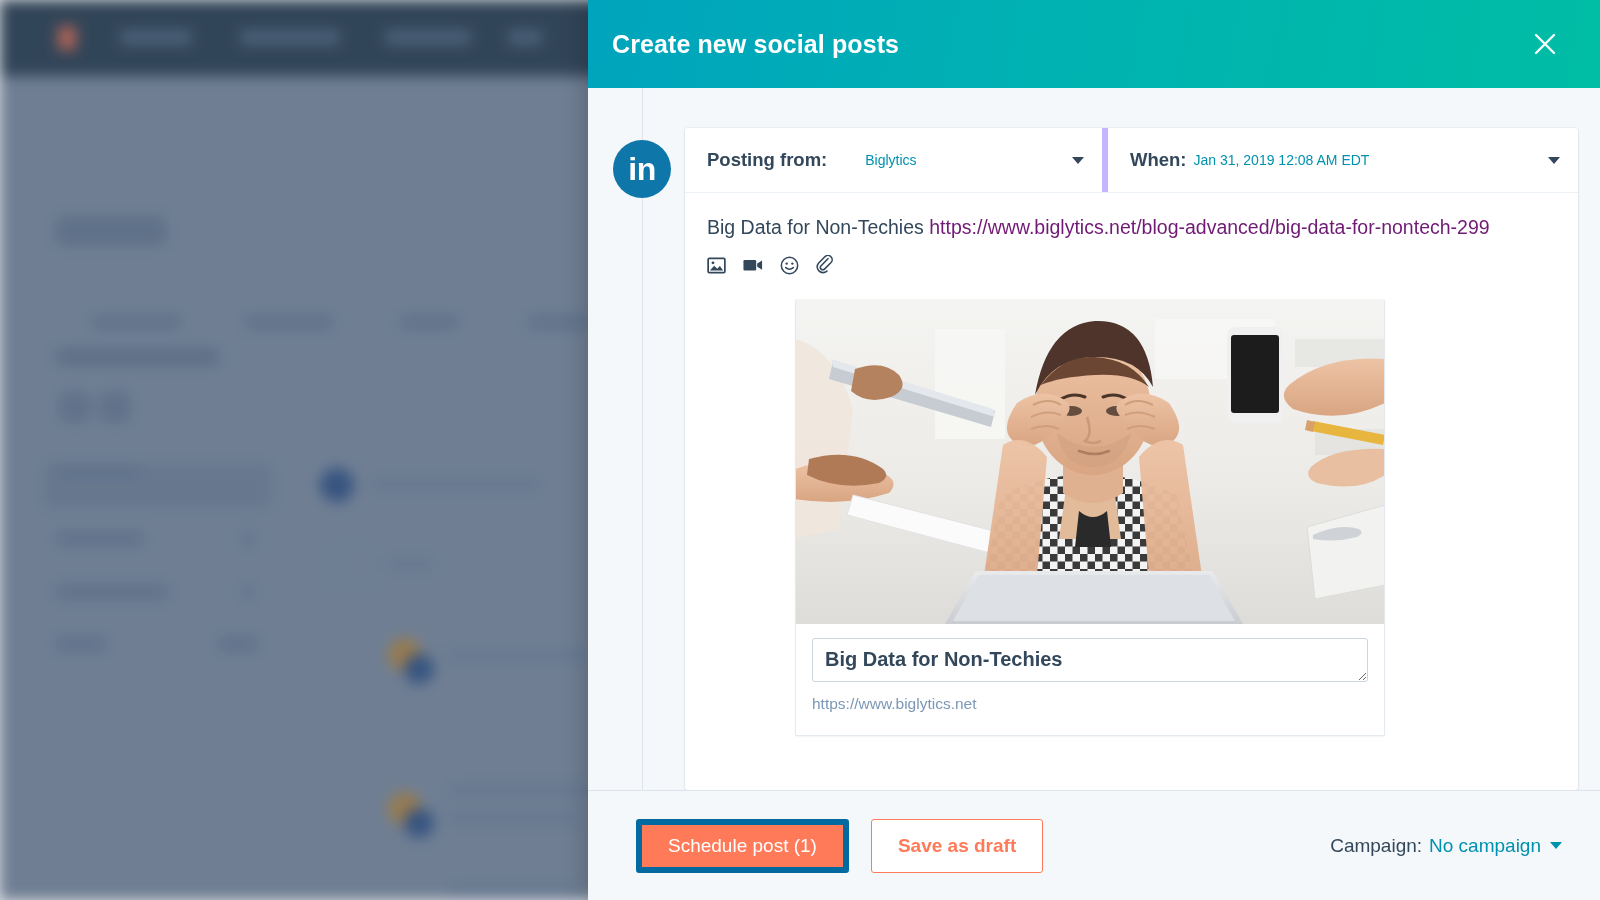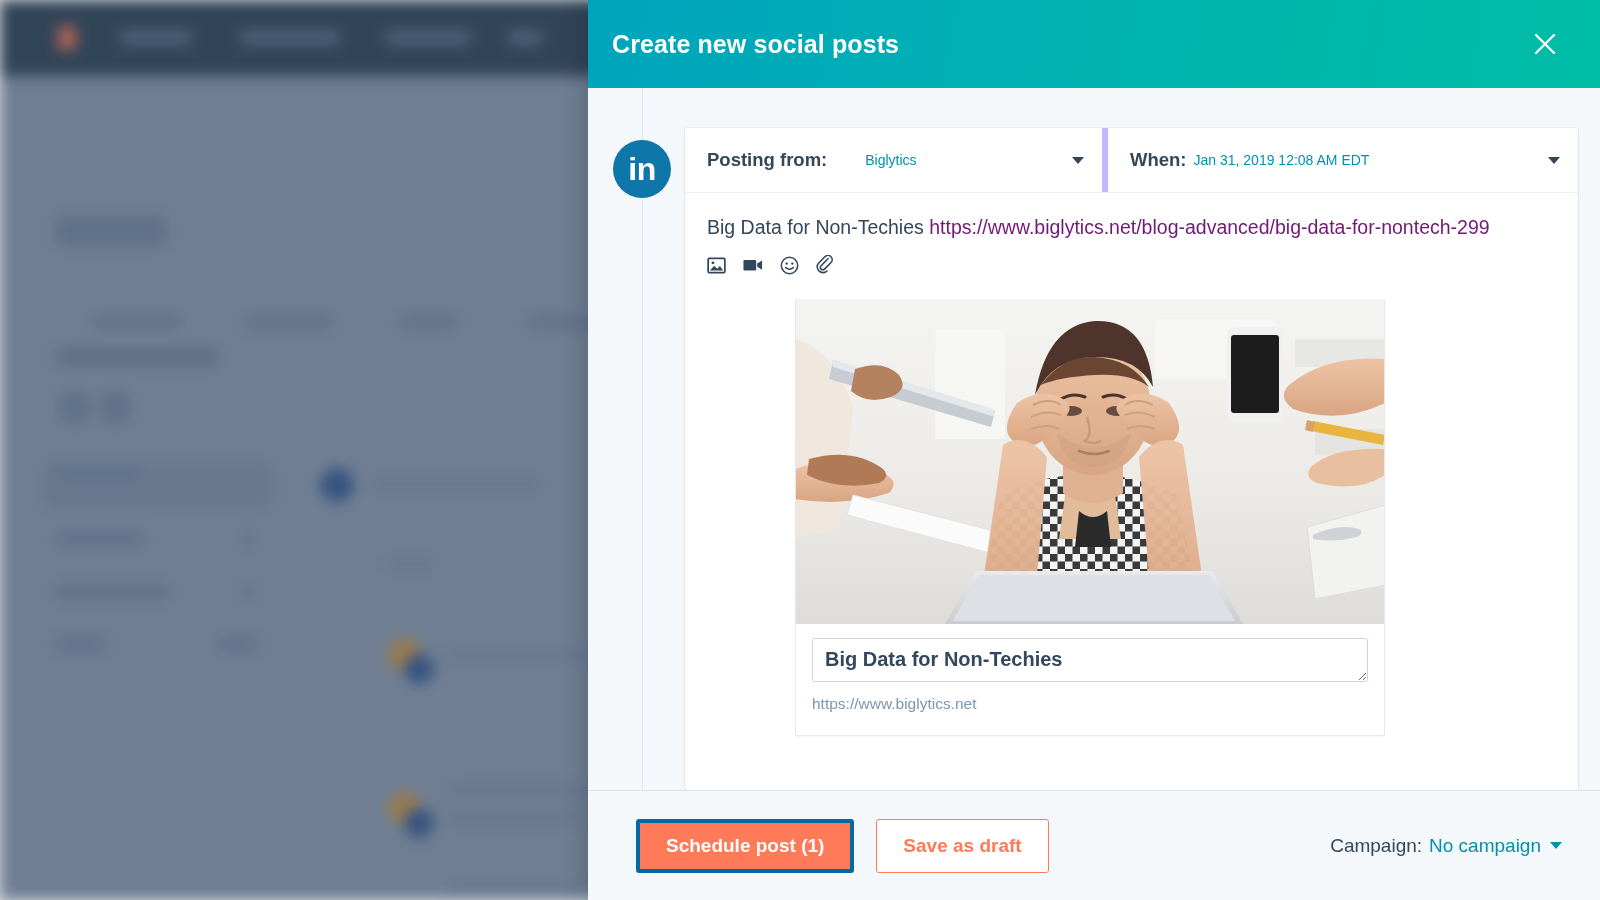--- a/index.html
+++ b/index.html
@@ -210,22 +210,22 @@
 
   #modal-footer {
     flex: 0 0 110px; height: 110px;
     background: #f5f8fa;
     border-top: 1px solid #dfe3eb;
     display: flex; align-items: center;
     padding: 0 38px 0 48px;
   }
   #btn-schedule {
     background: #ff7a59; color: #fff;
-    border: 4px solid #0369a1;
-    font-size: 19px; font-weight: bold;
+    border: 6px solid #0369a1;
+    font-size: 19px; font-weight: normal;
     padding: 0 26px; height: 54px;
     border-radius: 3px; cursor: pointer;
     font-family: "Liberation Sans", sans-serif;
   }
   #btn-draft {
     background: #fff; color: #ff7a59;
     border: 1px solid #ff7a59;
     font-size: 19px; font-weight: bold;
     padding: 0 26px; height: 54px; margin-left: 22px;
     border-radius: 3px; cursor: pointer;

